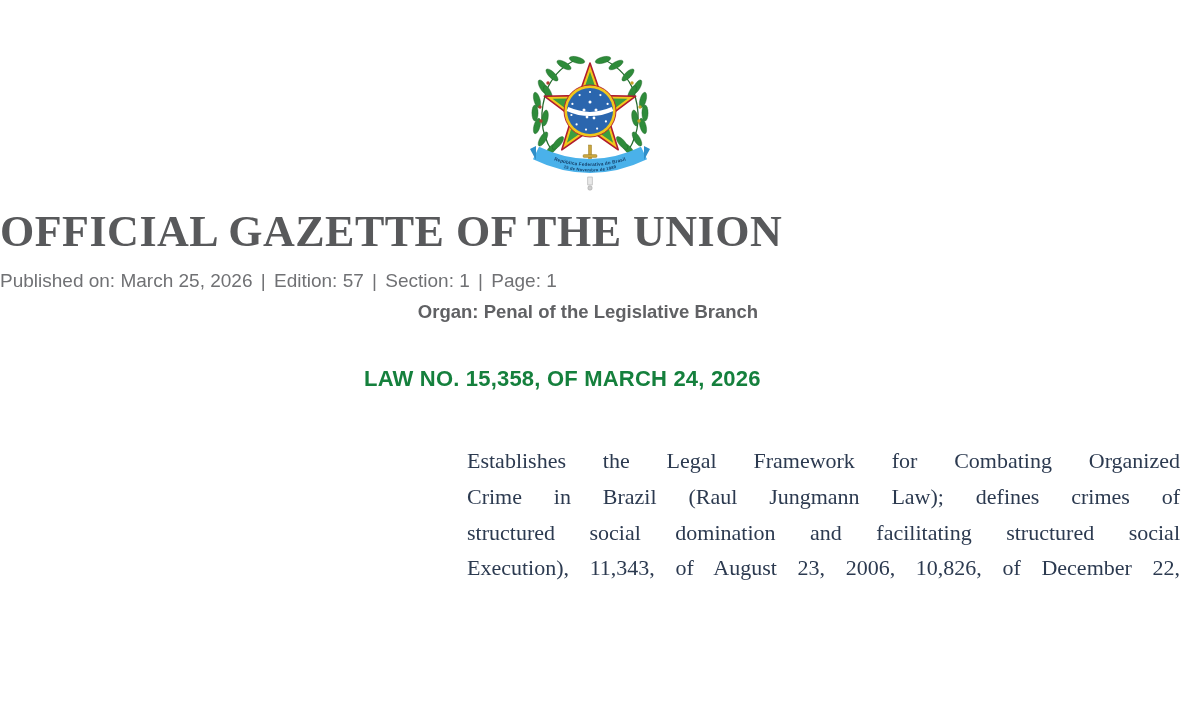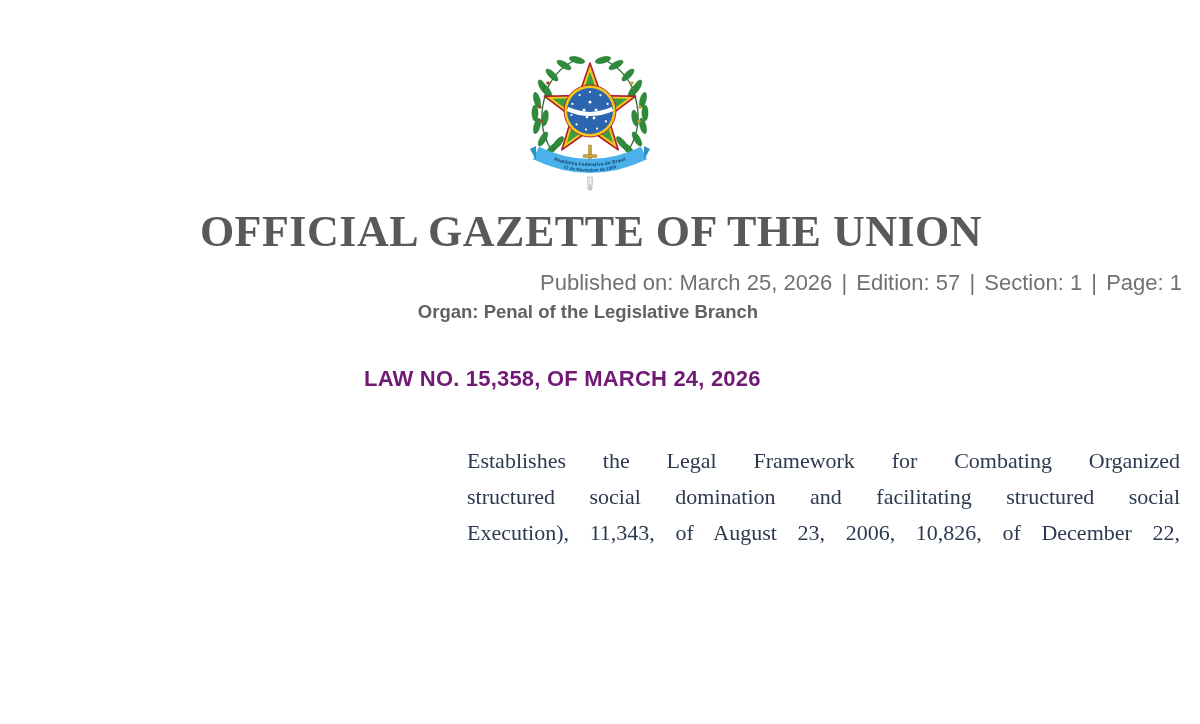--- a/index.html
+++ b/index.html
@@ -16,56 +16,56 @@
     position: absolute;
     top: 53px; left: 590px;
     width: 124px; height: 140px;
     transform: translateX(-50%);
   }
   .emblem svg { width: 100%; height: 100%; display: block; }
 
   .gazette-title {
     position: absolute;
     top: 206px; left: 0; width: 1182px;
-    text-align: center;
+    text-align: left;
     font-family: "Liberation Serif", serif;
     font-weight: 700;
     font-size: 44px;
     line-height: 52px;
     color: #58595b;
     letter-spacing: 0.5px;
     white-space: nowrap;
   }
 
   .pub-meta {
     position: absolute;
     top: 270px; left: 0; width: 1182px;
-    text-align: right;
-    font-size: 22px;
+    text-align: left;
+    font-size: 19px;
     color: #707174;
     white-space: nowrap;
   }
   .pub-meta .sep { margin: 0 3px; color: #707174; }
 
   .organ-line {
     position: absolute;
     top: 301px; left: 0; width: 1176px;
     text-align: center;
     font-size: 18.5px;
     font-weight: 700;
     color: #606164;
     white-space: nowrap;
   }
 
   .law-title {
     position: absolute;
     top: 366px; left: 364px;
     font-size: 22px;
     font-weight: 700;
-    color: #701a75;
+    color: #15803d;
     white-space: nowrap;
     letter-spacing: 0.2px;
   }
 
   .law-summary {
     position: absolute;
     top: 443px; left: 467px;
     width: 713px;
     font-size: 22px;
     line-height: 35.8px;
@@ -178,17 +178,18 @@
   <h1 class="gazette-title">OFFICIAL GAZETTE OF THE UNION</h1>
 
   <p class="pub-meta"><span>Published on:</span> <span>March 25, 2026</span> <span class="sep">|</span> <span>Edition:</span> <span>57</span> <span class="sep">|</span> <span>Section:</span> <span>1</span> <span class="sep">|</span> <span>Page:</span> <span>1</span></p>
 
   <p class="organ-line">Organ: Penal of the Legislative Branch</p>
 
   <h2 class="law-title">LAW NO. 15,358, OF MARCH 24, 2026</h2>
 
   <div class="law-summary">
     <div class="line">Establishes the Legal Framework for Combating Organized</div>
+    <div class="line">Crime in Brazil (Raul Jungmann Law); defines crimes of</div>
     <div class="line">structured social domination and facilitating structured social</div>
     <div class="line">Execution), 11,343, of August 23, 2006, 10,826, of December 22,</div>
   </div>
 
 </div>
 
 </body></html>

